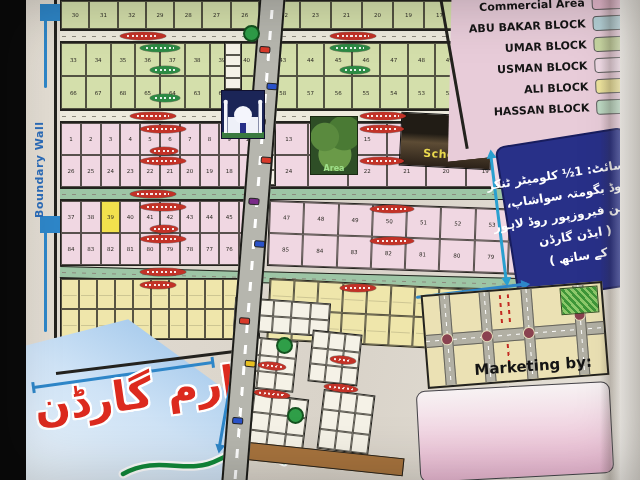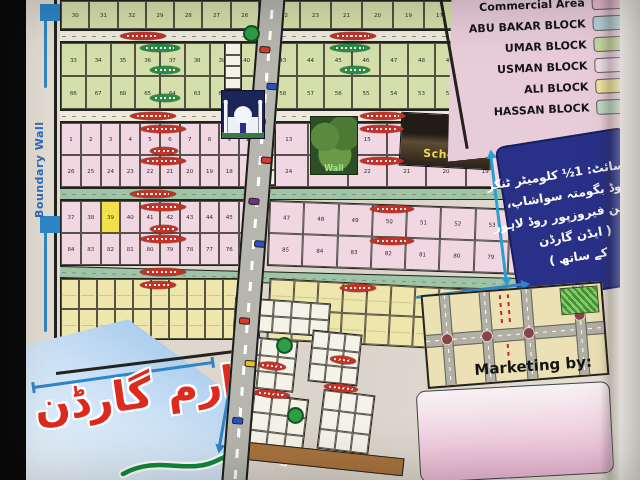--- a/index.html
+++ b/index.html
@@ -493,21 +493,21 @@
       <rect x="6" y="26" width="30" height="16" fill="#eef0f8"></rect>
       <circle cx="21" cy="24" r="9" fill="#f4f5fc"></circle>
       <rect x="2" y="12" width="3.5" height="30" fill="#f4f5fc"></rect>
       <rect x="36.5" y="12" width="3.5" height="30" fill="#f4f5fc"></rect>
       <circle cx="3.7" cy="11" r="2.2" fill="#f4f5fc"></circle>
       <circle cx="38.2" cy="11" r="2.2" fill="#f4f5fc"></circle>
       <rect x="18" y="32" width="6" height="10" fill="#283088"></rect>
     </svg>
   </div>
   <div class="abs" id="park">
-    <div class="lbl">Wall</div>
+    <div class="lbl">Area</div>
   </div>
   <div class="abs" id="school">
     <div class="lbl">School</div>
   </div>
   <div class="abs" id="treestrip"></div>
 
   <div class="abs oval red" style="left:120px;top:32px;width:46px;"></div>
   <div class="abs oval red" style="left:330px;top:32px;width:46px;"></div>
   <div class="abs oval grn" style="left:140px;top:44px;width:40px;"></div>
   <div class="abs oval grn" style="left:330px;top:44px;width:40px;"></div>

